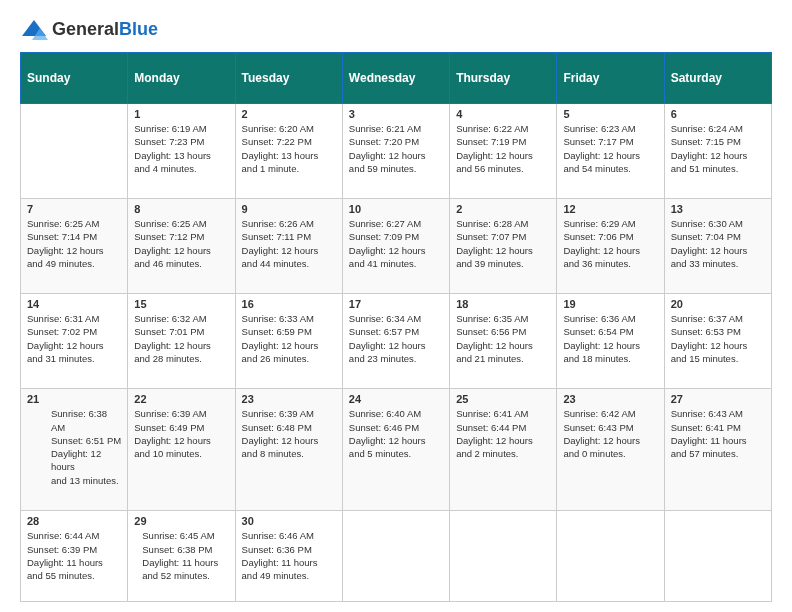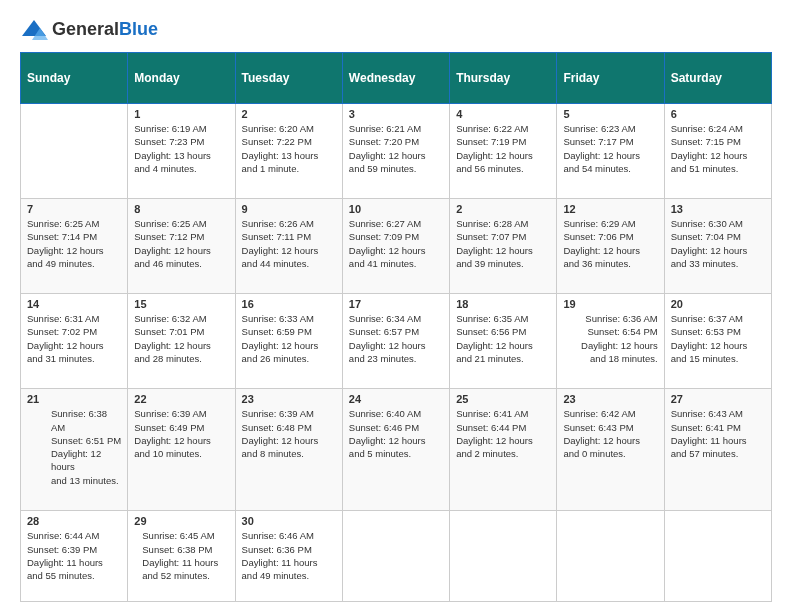--- a/index.html
+++ b/index.html
@@ -263,21 +263,21 @@
           </td>
           <td>
             <span class="day-number">18</span>
             <div class="day-info" style="white-space: pre-line;">Sunrise: 6:35 AM
 Sunset: 6:56 PM
 Daylight: 12 hours
 and 21 minutes.</div>
           </td>
           <td>
             <span class="day-number">19</span>
-            <div class="day-info" style="white-space: pre-line; text-align: right;">Sunrise: 6:36 AM
+            <div class="day-info" style="white-space: pre-line;">Sunrise: 6:36 AM
 Sunset: 6:54 PM
 Daylight: 12 hours
 and 18 minutes.</div>
           </td>
           <td>
             <span class="day-number">20</span>
             <div class="day-info" style="white-space: pre-line;">Sunrise: 6:37 AM
 Sunset: 6:53 PM
 Daylight: 12 hours
 and 15 minutes.</div>

